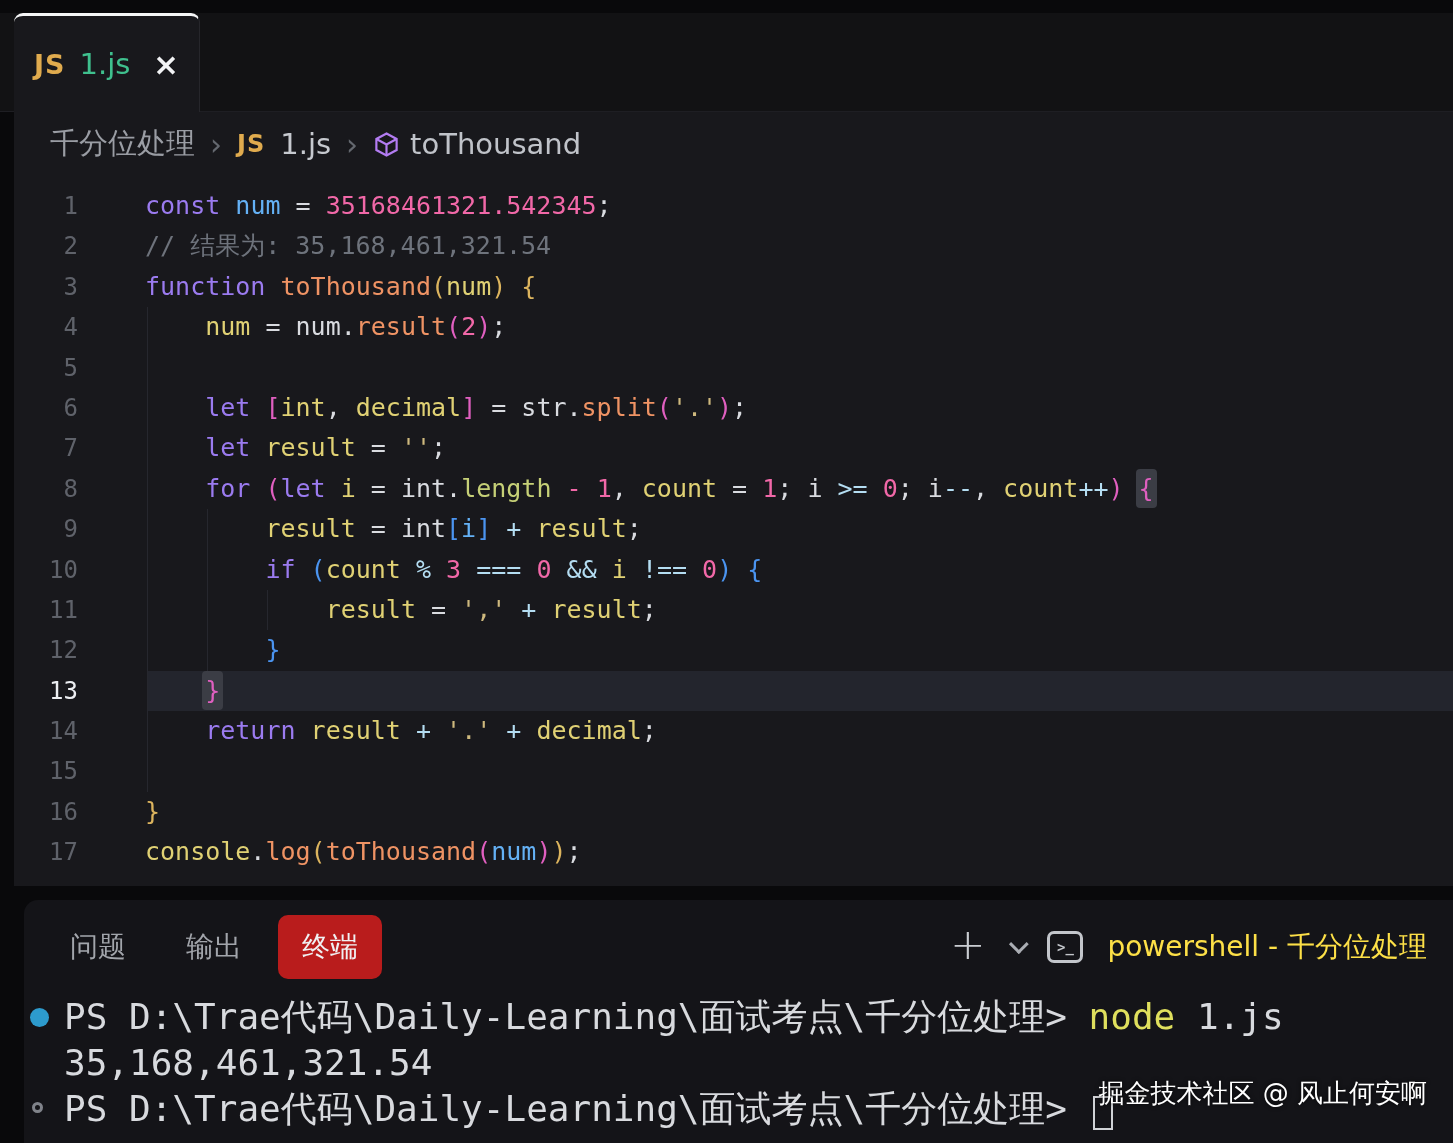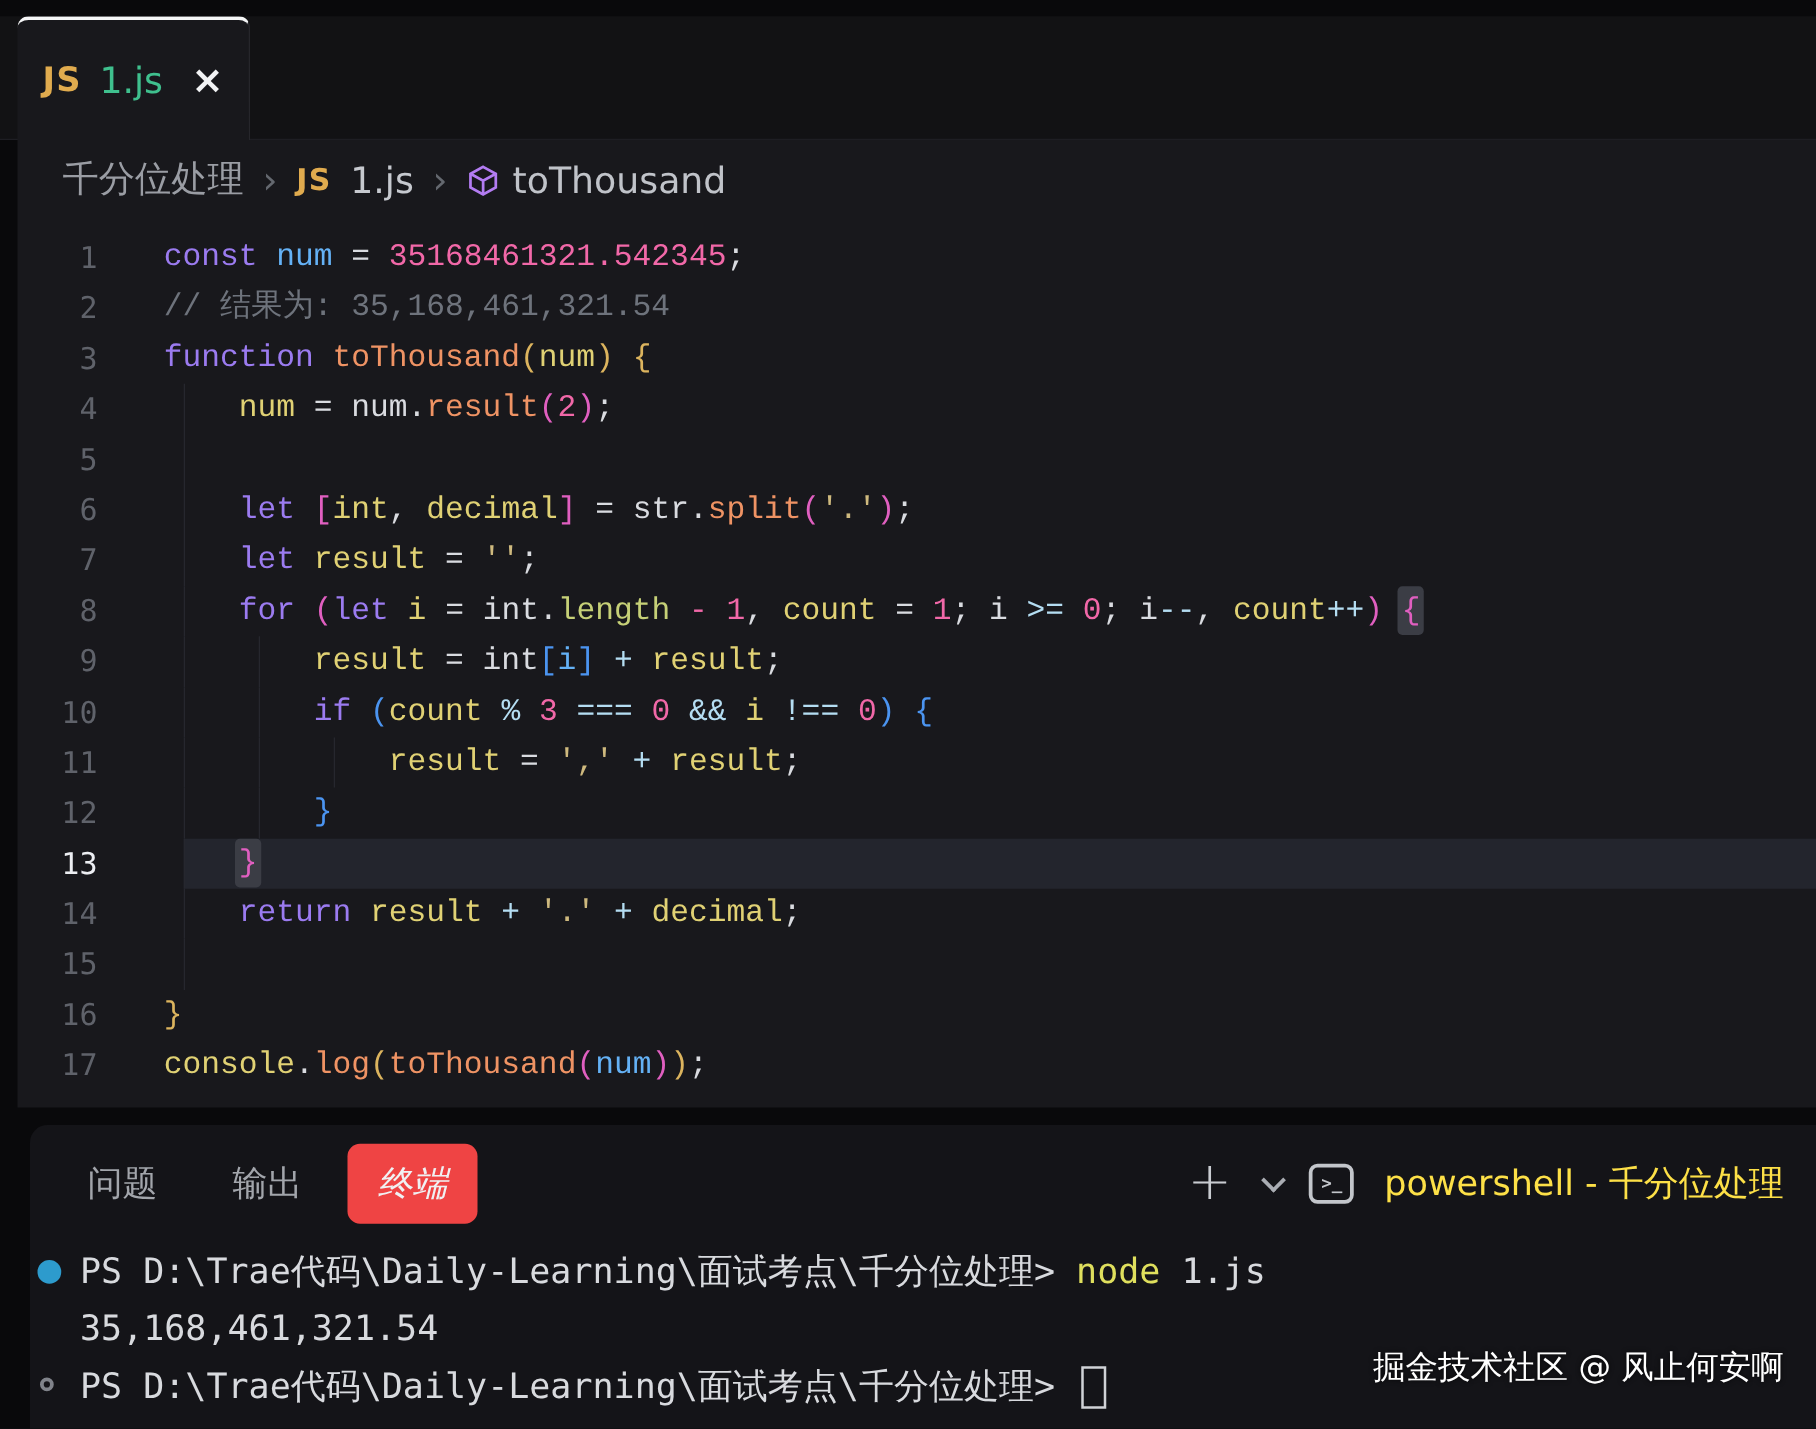--- a/index.html
+++ b/index.html
@@ -26,50 +26,50 @@
   .crumb-file{color:#c6c9cf;}
   .crumb-symbol{display:flex;align-items:center;gap:10px;color:#c0c3c9;}
   .cube{color:var(--cube,#b37cf2);width:27px;height:27px;}
 
   #code-area{padding-top:10px;font-family:"DejaVu Sans Mono","Liberation Mono",monospace;font-size:25px;}
   .code-line{position:relative;height:40.4px;line-height:40.4px;white-space:pre;}
   .code-line.active::before{content:'';position:absolute;left:133px;right:0;top:0;bottom:0;background:#23252d;}
   .ln{position:absolute;left:0;width:64px;text-align:right;color:#5f626a;font-size:24px;}
   .code-line.active .ln{color:#eceef2;}
   .guide{position:absolute;top:0;bottom:0;width:1px;background:#26272e;}
-  .ct{position:absolute;left:117px;top:0;font-family:Liberation Mono, monospace;}
+  .ct{position:absolute;left:131px;top:0;}
   .tk-kw{color:var(--kw,#9b7bf0);}
   .tk-fn{color:var(--fn,#ef9364);}
   .tk-var{color:var(--var,#e0d174);}
   .tk-prop{color:var(--prop,#c6d077);}
   .tk-fg{color:var(--fg,#d9dbe0);}
   .tk-op{color:var(--op,#b4ddf2);}
   .tk-num{color:var(--num,#f168a8);}
   .tk-str{color:var(--str,#ceb97e);}
   .tk-cmt{color:var(--cmt,#6e737c);}
   .tk-b1{color:var(--b1,#dcb45e);}
   .tk-b2{color:var(--b2,#e05fc0);}
   .tk-b3{color:var(--b3,#4b94f0);}
   .tk-blue{color:var(--blue,#64b1f5);}
   .tk-m{background:#3b3d45;border-radius:4px;padding:5px 3px;margin:-5px -3px;}
 
   
   #panel{margin:14px 0 0 24px;height:243px;background:var(--bg-panel);border-top-left-radius:14px;}
   .panel-header{height:88px;display:flex;align-items:center;padding:6px 26px 0 22px;}
   .panel-tabs{display:flex;align-items:center;gap:12px;font-size:28px;color:#a2a5ab;}
   .panel-tab{padding:13px 24px;border-radius:10px;cursor:pointer;white-space:nowrap;}
-  .panel-tab.active{background:#ef4444;color:#f0f1f3;font-style:italic;}
+  .panel-tab.active{background:#b91c1c;color:#f0f1f3;}
   .panel-actions{margin-left:auto;display:flex;align-items:center;gap:24px;color:#c9ccd1;}
   .plus{font-size:42px;font-weight:200;line-height:1;margin-top:-4px;}
   .chev{width:14px;height:14px;border-right:3px solid #aaadb3;border-bottom:3px solid #aaadb3;transform:rotate(45deg) translateY(-4px);}
   .term-ico{width:36px;height:32px;border:3px solid #c3c6cb;border-radius:7px;display:flex;align-items:center;justify-content:center;
             font-family:"DejaVu Sans Mono",monospace;font-size:14px;font-weight:bold;color:#c3c6cb;}
   .shell-label{font-size:28px;color:#fde047;}
 
-  #term-body{padding-top:6px;font-family:"DejaVu Sans Mono","Liberation Mono",monospace;font-size:28px;color:#d8dade;}
+  #term-body{padding-top:6px;font-family:"DejaVu Sans Mono","Liberation Mono",monospace;font-size:36px;color:#d8dade;}
   .term-line{position:relative;height:46px;line-height:46px;padding-left:40px;white-space:pre;}
   .bullet-filled{position:absolute;left:6px;top:14px;width:19px;height:19px;border-radius:50%;background:var(--bullet-blue,#2d9bcd);}
   .bullet-hollow{position:absolute;left:8px;top:16px;width:11px;height:11px;border-radius:50%;border:3px solid #80838a;}
   .ts-fg{color:#d8dade;}
   .ts-y{color:var(--term-yellow,#dfdf5d);}
   .cursor{display:inline-block;width:20px;height:34px;border:2px solid #d0d2d6;vertical-align:-9px;margin-left:4px;}
 
   #watermark{position:absolute;right:26px;top:1076px;font-size:26px;color:#ffffff;text-shadow:0 0 4px rgba(0,0,0,.8);}
 </style>
 </head>

